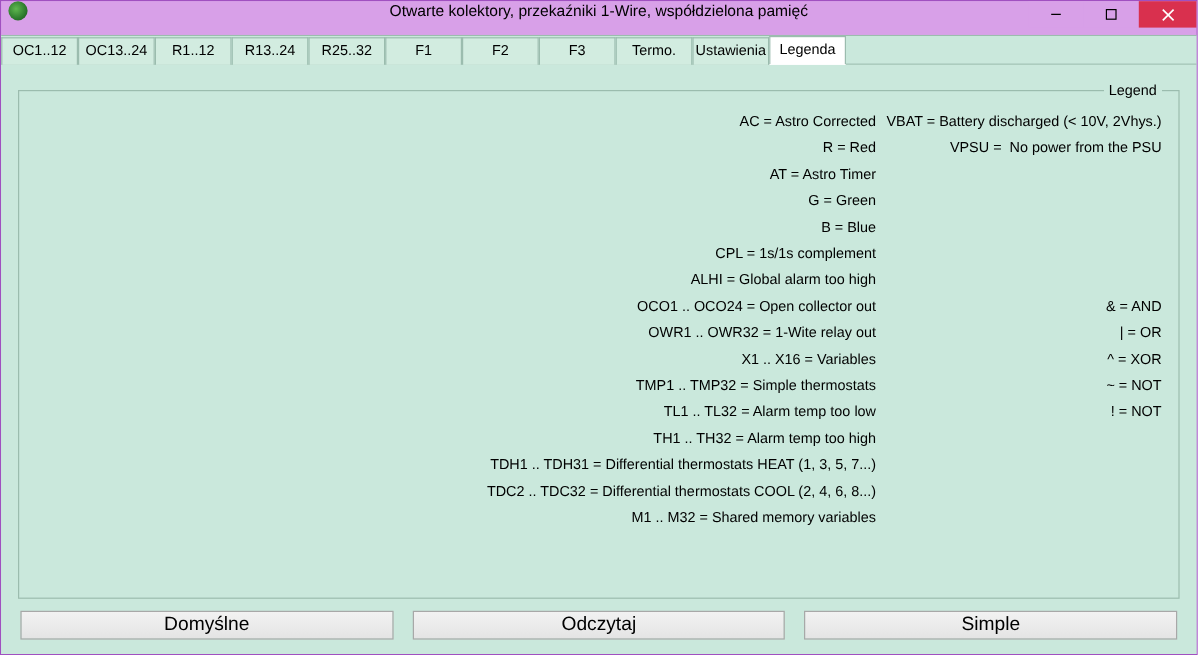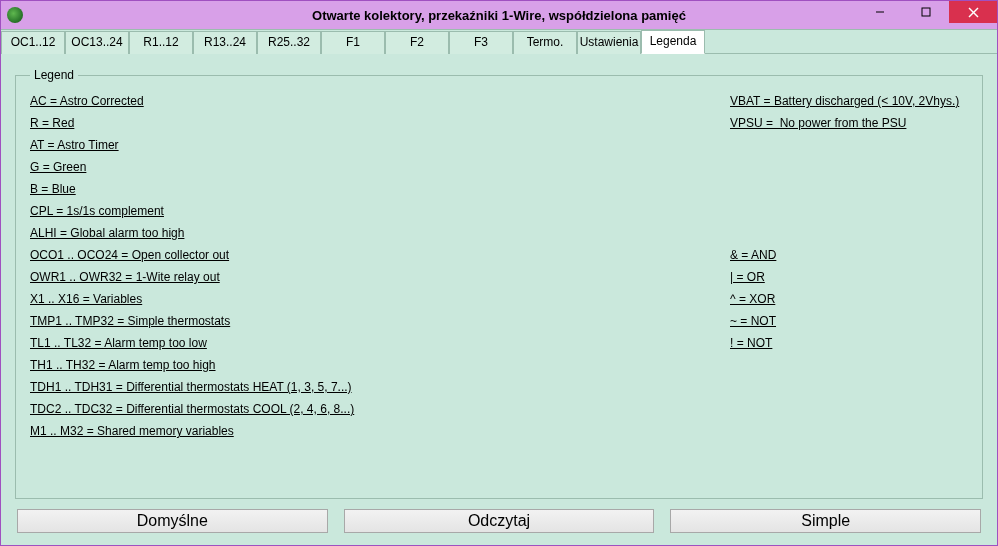--- a/index.html
+++ b/index.html
@@ -12,23 +12,22 @@
   .window {
     width: 998px; height: 546px;
     background: #d8a0e8;
     border: 1px solid #a050c0;
     display: flex; flex-direction: column;
     position: relative;
   }
   .titlebar {
     height: 28px;
     background: #d8a0e8;
-    display: flex; align-items: center;
-    position: relative;
-    font-weight: bold;
+    display: flex; 
+    position: relative;
   }
   .titlebar .app-icon {
     width: 16px; height: 16px;
     margin-left: 6px;
     background: radial-gradient(circle at 40% 40%, #5fb84f 0%, #2d7a2d 60%, #1a4a1a 100%);
     border-radius: 50%;
   }
   .titlebar .title-text {
     position: absolute;
     left: 0; right: 0;
@@ -96,20 +95,21 @@
     padding: 14px 14px 8px 14px;
     display: flex; flex-direction: column;
   }
   fieldset.legend-box {
     flex: 1;
     border: 1px solid #9bbcae;
     background: #cae8dc;
     margin: 0;
     padding: 8px 14px 8px 14px;
     position: relative;
+    text-align: right;
   }
   fieldset.legend-box > legend {
     padding: 0 4px;
     color: #000;
     font-size: 12px;
   }
   .cols {
     display: flex;
     gap: 0;
   }
@@ -117,21 +117,20 @@
     flex: 0 0 700px;
   }
   .col-right {
     flex: 1;
   }
   .line {
     color: #000;
     font-size: 12px;
     line-height: 22px;
     white-space: pre;
-    text-decoration: underline;
   }
   .button-row {
     display: flex;
     gap: 16px;
     padding: 10px 2px 4px 2px;
   }
   .btn {
     flex: 1;
     height: 24px;
     background: linear-gradient(#f2f2f2, #e4e4e4);

